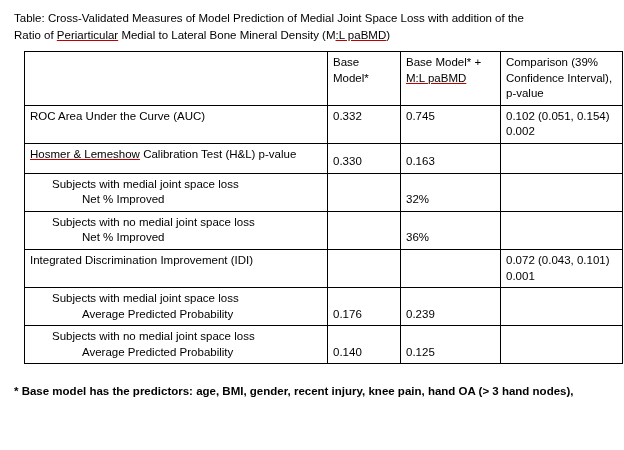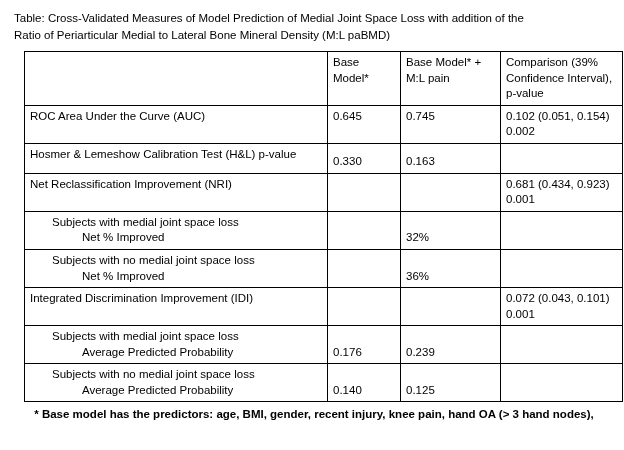--- a/index.html
+++ b/index.html
@@ -21,20 +21,21 @@
     box-sizing: border-box;
     padding: 10px 12px 0 12px;
   }
   .caption {
     font-size: 11.5px;
     line-height: 1.45;
     margin: 0 0 8px 2px;
     width: 600px;
   }
   .u-red {
+    text-decoration: underline;
     text-decoration-color: #c00000;
     -webkit-text-decoration-color: #c00000;
   }
   table.main {
     border-collapse: collapse;
     width: 598px;
     table-layout: fixed;
     margin-left: 12px;
   }
   table.main td {
@@ -64,24 +65,23 @@
     display: block;
     margin-left: 52px;
   }
   .cell-num-bottom {
     vertical-align: bottom !important;
   }
   .twoline { white-space: pre-line; }
   .footnote {
     font-size: 11.5px;
     line-height: 1.45;
-    margin: 4px 0 0 2px;
+    margin: 19px 0 0 2px;
     font-weight: bold;
     width: 600px;
-    text-align: center;
   }
 </style>
 </head>
 <body>
 
 <div class="page">
 
   <p class="caption">
     <span>Table: Cross-Validated Measures of Model Prediction of Medial Joint Space Loss with addition of the</span>
     <br>
@@ -95,47 +95,41 @@
         <col class="c2">
         <col class="c3">
     </colgroup>
     <tbody>
       <tr class="hdr">
         <td></td>
         <td class="twoline">Base
 Model*</td>
         <td>
           <span>Base Model* +</span>
-          <span class="u-red">M:L pain</span>
+          <span class="u-red">M:L paBMD</span>
         </td>
         <td>Comparison (39% Confidence Interval), p-value</td>
       </tr>
 
       <tr>
         <td>ROC Area Under the Curve (AUC)</td>
-        <td>0.645</td>
+        <td>0.332</td>
         <td>0.745</td>
         <td>0.102 (0.051, 0.154) 0.002</td>
       </tr>
 
       <tr class="row-tall">
         <td>
           <span class="u-red">Hosmer &amp; Lemeshow</span><span> Calibration Test (H&amp;L) p-value</span>
         </td>
         <td class="cell-num-bottom">0.330</td>
         <td class="cell-num-bottom">0.163</td>
         <td></td>
       </tr>
 
-      <tr class="row-tall">
-        <td>Net Reclassification Improvement (NRI)</td>
-        <td></td>
-        <td></td>
-        <td>0.681 (0.434, 0.923) 0.001</td>
-      </tr>
 
       <tr class="row-tall">
         <td>
           <span class="lbl-indent">Subjects with medial joint space loss</span>
           <span class="lbl-indent2">Net % Improved</span>
         </td>
         <td class="cell-num-bottom"></td>
         <td class="cell-num-bottom">32%</td>
         <td></td>
       </tr>

